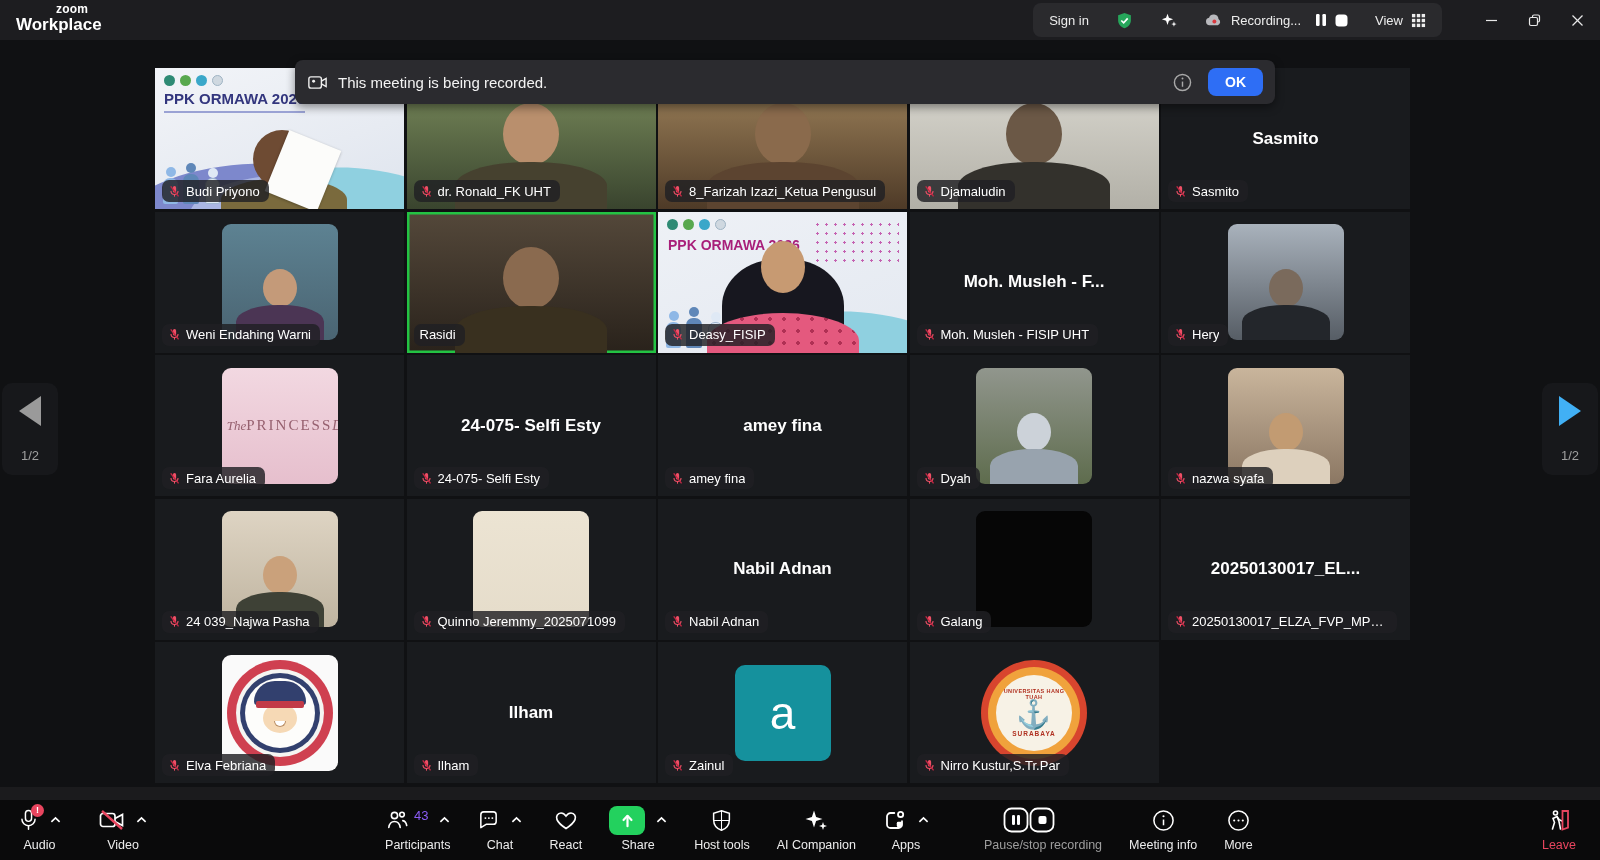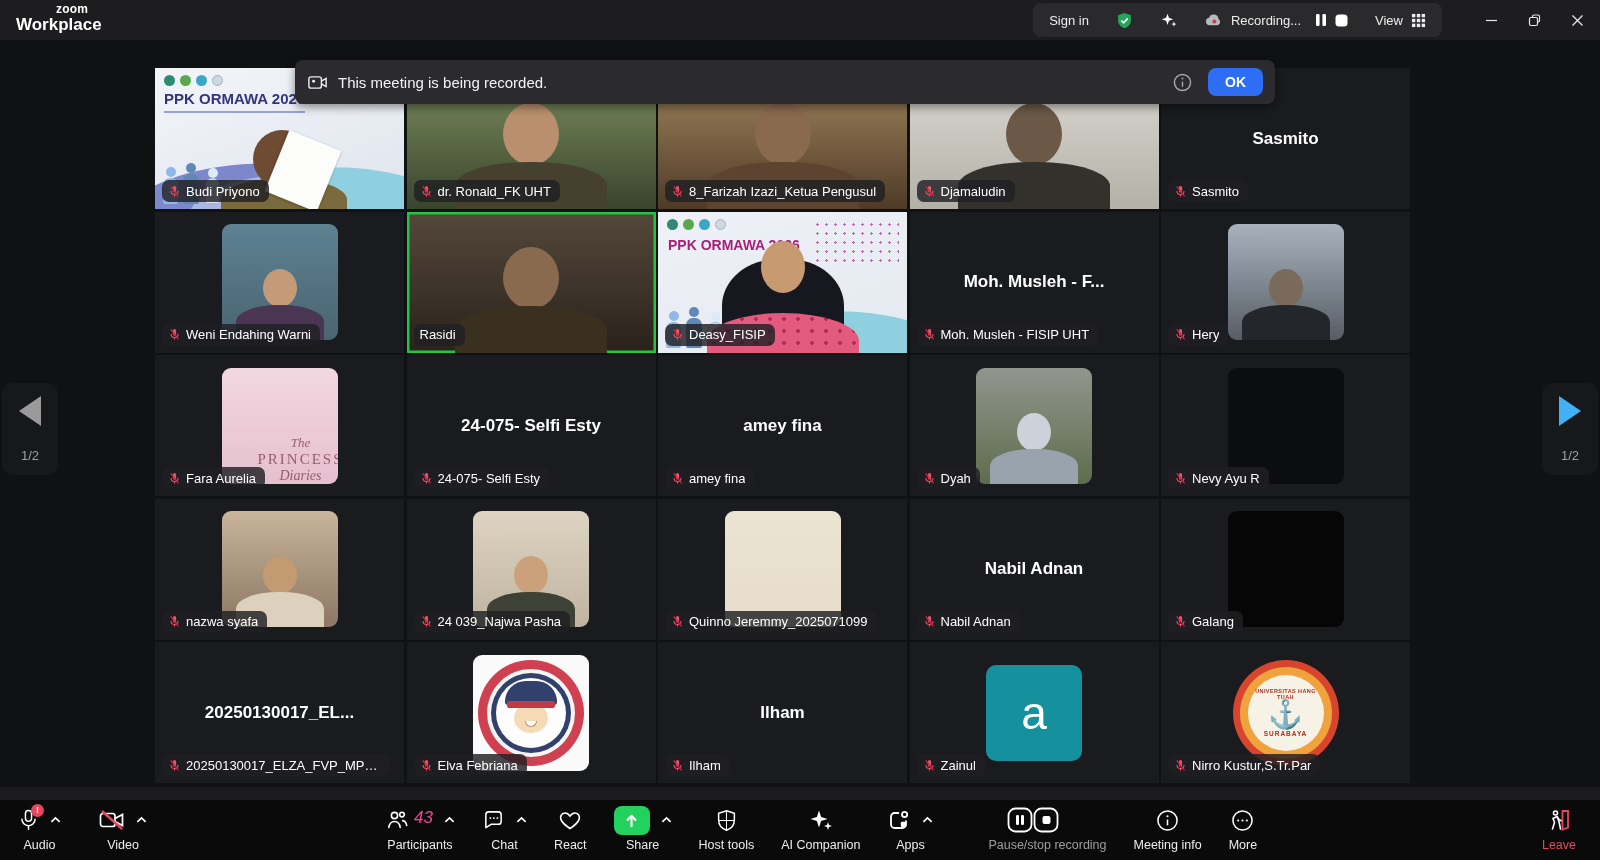--- a/index.html
+++ b/index.html
@@ -46,22 +46,22 @@
                 width:96px; height:96px; border-radius:10px; color:#fff; font-size:46px;
                 display:flex; align-items:center; justify-content:center; }
   .sil { position:absolute; inset:0; pointer-events:none; }
   .sil .head { position:absolute; left:50%; transform:translateX(-50%); border-radius:50%; }
   .sil .body { position:absolute; left:50%; transform:translateX(-50%); border-radius:48% 48% 0 0; }
   .sil.video .head { width:56px; height:62px; bottom:44px; }
   .sil.video .body { width:152px; height:50px; bottom:-3px; }
   .sil.av .head { width:34px; height:38px; bottom:33px; }
   .sil.av .body { width:88px; height:35px; bottom:0; }
 
-  .avatar-lines { position:absolute; inset:0; display:flex; flex-direction:column; align-items:center;
-                  justify-content:flex-end; color:#96606f;padding-left:42px; }
+  .avatar-lines { position:absolute; inset:0; display:flex; flex-direction:row; align-items:center;
+                  justify-content:center; color:#96606f;padding-left:42px; }
   .avatar-lines .al0 { font-family:"Liberation Serif", serif; font-style:italic; font-size:13px; }
   .avatar-lines .al1 { font-family:"Liberation Serif", serif; font-size:15px; letter-spacing:2px; }
   .avatar-lines .al2 { font-family:"Liberation Serif", serif; font-style:italic; font-size:14px; }
 
   
   .slide { position:absolute; inset:0; background:linear-gradient(160deg,#f2f4f8 0%,#e7ebf2 60%,#dee4ee 100%); }
   .logos { position:absolute; top:7px; left:9px; display:flex; gap:5px; align-items:center; }
   .logo-dot { width:11px; height:11px; border-radius:50%; }
   .ld1{background:#2e8a74;} .ld2{background:#58a84e;} .ld3{background:#3aa7c9;} .ld4{background:#cfd8e0;border:1px solid #9fb4c4;}
   .slide-title { position:absolute; top:22px; left:9px; font-size:15px; font-weight:800; color:#33367e;
@@ -136,21 +136,21 @@
   .toolbar { position:absolute; left:0; right:0; bottom:0; height:60px; background:#0a0a0b; z-index:10; }
   .tb-left { position:absolute; left:18px; top:5px; display:flex; gap:38px; }
   .tb-center { position:absolute; left:385px; top:5px; display:flex; gap:27px; }
   .tb-right { position:absolute; right:24px; top:5px; }
   .tb-item { display:flex; flex-direction:column; align-items:center; gap:3px; cursor:pointer; }
   .tb-iconrow { display:flex; align-items:center; gap:11px; height:30px; }
   .tb-icon { position:relative; display:flex; align-items:center; justify-content:center; }
   .tb-label { font-size:12.5px; color:#ededed; white-space:nowrap; }
   .tb-label.dim { color:#9e9e9e;padding-left:28px; }
   .leave .tb-label { color:#e8455f; }
-  .tb-count { font-size:17px; color:#ec4899; align-self:flex-start; margin:3px 0 0 -6px;font-style:italic; }
+  .tb-count { font-size:13px; color:#8b5cf6; align-self:flex-start; margin:3px 0 0 -6px; }
   .tb-chev { display:flex; }
   .tb-badge { position:absolute; top:-4px; right:-5px; background:#e8455f; color:#fff; width:13px; height:13px;
               border-radius:50%; font-size:9px; font-weight:700; display:flex; align-items:center; justify-content:center; }
   .share-box { width:36px; height:29px; background:#23d15e; border-radius:8px;
                display:flex; align-items:center; justify-content:center; }
 </style>
 </head>
 <body>
 
 <div class="stage">
@@ -505,34 +505,20 @@
               <rect x="9" y="2" width="6" height="12" rx="3" fill="#ef5066"></rect>
               <path d="M5.5 11a6.5 6.5 0 0 0 13 0" fill="none" stroke="#ef5066" stroke-width="2"></path>
               <line x1="12" y1="17.5" x2="12" y2="21.5" stroke="#ef5066" stroke-width="2"></line>
               <line x1="5" y1="2.5" x2="19.5" y2="21" stroke="#c22844" stroke-width="2.6"></line>
             </svg>
           </span>
           <span class="tag-text">Dyah</span>
         </div>
       </div>
       <div class="tile">
-        <div class="avatar-box" style="background: rgb(11, 13, 17);"></div>
-        <div class="name-tag">
-          <span class="tag-mic">
-            <svg width="13" height="13" viewBox="0 0 24 24">
-              <rect x="9" y="2" width="6" height="12" rx="3" fill="#ef5066"></rect>
-              <path d="M5.5 11a6.5 6.5 0 0 0 13 0" fill="none" stroke="#ef5066" stroke-width="2"></path>
-              <line x1="12" y1="17.5" x2="12" y2="21.5" stroke="#ef5066" stroke-width="2"></line>
-              <line x1="5" y1="2.5" x2="19.5" y2="21" stroke="#c22844" stroke-width="2.6"></line>
-            </svg>
-          </span>
-          <span class="tag-text">Nevy Ayu R</span>
-        </div>
-      </div>
-      <div class="tile">
         <div class="avatar-box" style="background: linear-gradient(rgb(201, 181, 156), rgb(139, 119, 99));">
           <div class="sil av">
             <div class="head" style="background: rgb(194, 155, 114);"></div>
             <div class="body" style="background: rgb(221, 208, 189);"></div>
           </div>
         </div>
         <div class="name-tag">
           <span class="tag-mic">
             <svg width="13" height="13" viewBox="0 0 24 24">
               <rect x="9" y="2" width="6" height="12" rx="3" fill="#ef5066"></rect>

